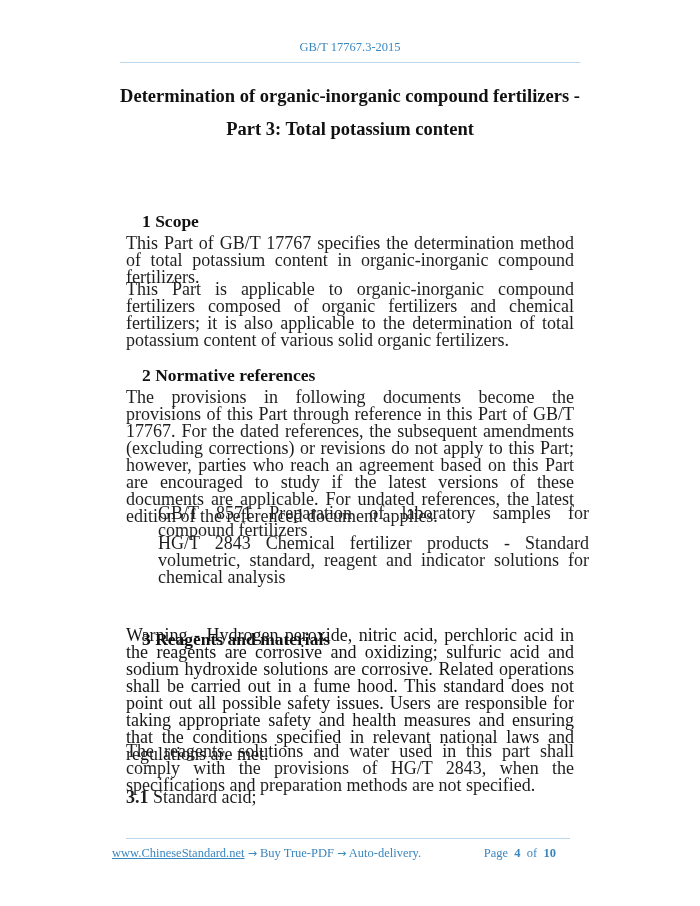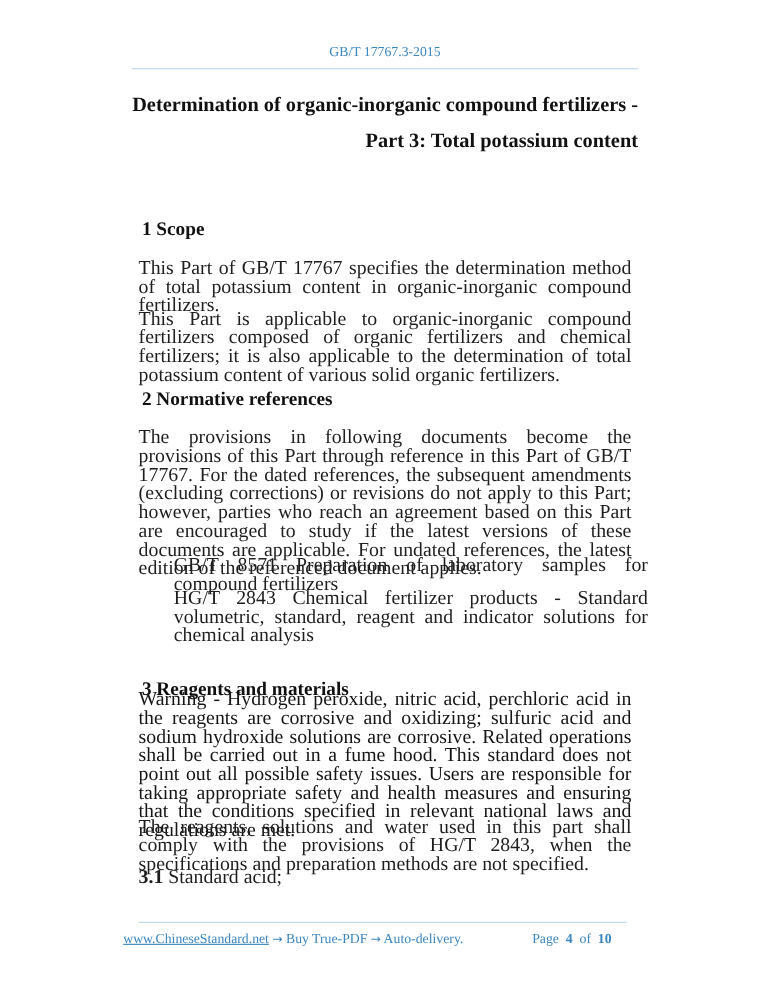--- a/index.html
+++ b/index.html
@@ -1,25 +1,25 @@
 <!DOCTYPE html>
 <html><head>
 <meta charset="utf-8">
 <style>
   html, body { margin: 0; padding: 0; background: #ffffff; }
   body { width: 700px; height: 906px; position: relative; overflow: hidden;
          font-family: "Liberation Serif", "DejaVu Serif", serif; color: #1a1a1a; }
   .header-code { position: absolute; top: 40px; left: 0; width: 700px; text-align: center;
                  font-size: 12.5px; color: #3a86bf; }
   .header-rule { position: absolute; top: 62px; left: 120px; width: 460px; height: 1px; background: #b9d6ea; }
-  .title { position: absolute; left: 120px; width: 460px; text-align: right; font-weight: bold;
+  .title { position: absolute; left: 120px; width: 460px; text-align: center; font-weight: bold;
            font-size: 18.5px; color: #111; margin: 0; white-space: nowrap; }
   .title.l1 { top: 86px; }
   .title.l2 { top: 119px; }
-  .h { position: absolute; left: 126px; margin: 3px; font-weight: bold; font-size: 17.5px; color: #111; }
+  .h { position: absolute; left: 126px; margin: 16px; font-weight: bold; font-size: 17.5px; color: #111; }
   .p { position: absolute; left: 126px; width: 448px; margin: 0; font-size: 18px; line-height: 17px;
        text-align: justify; color: #1e1e1e; }
   .p.ref { left: 158px; width: 431px; }
   .p.bold { font-weight: normal; color: #151515; }
   .footer-rule { position: absolute; top: 838px; left: 126px; width: 444px; height: 1px; background: #b9d6ea; }
   .footer { position: absolute; top: 846px; left: 112px; width: 444px; font-size: 12.5px; color: #3a86bf; }
   .footer a { color: #3a86bf; text-decoration: underline; }
   .footer .arrow { font-family: "DejaVu Sans", sans-serif; font-size: 11px; }
   .page-num { position: absolute; right: 0; top: 0; }
   .page-num b { font-weight: bold; }

